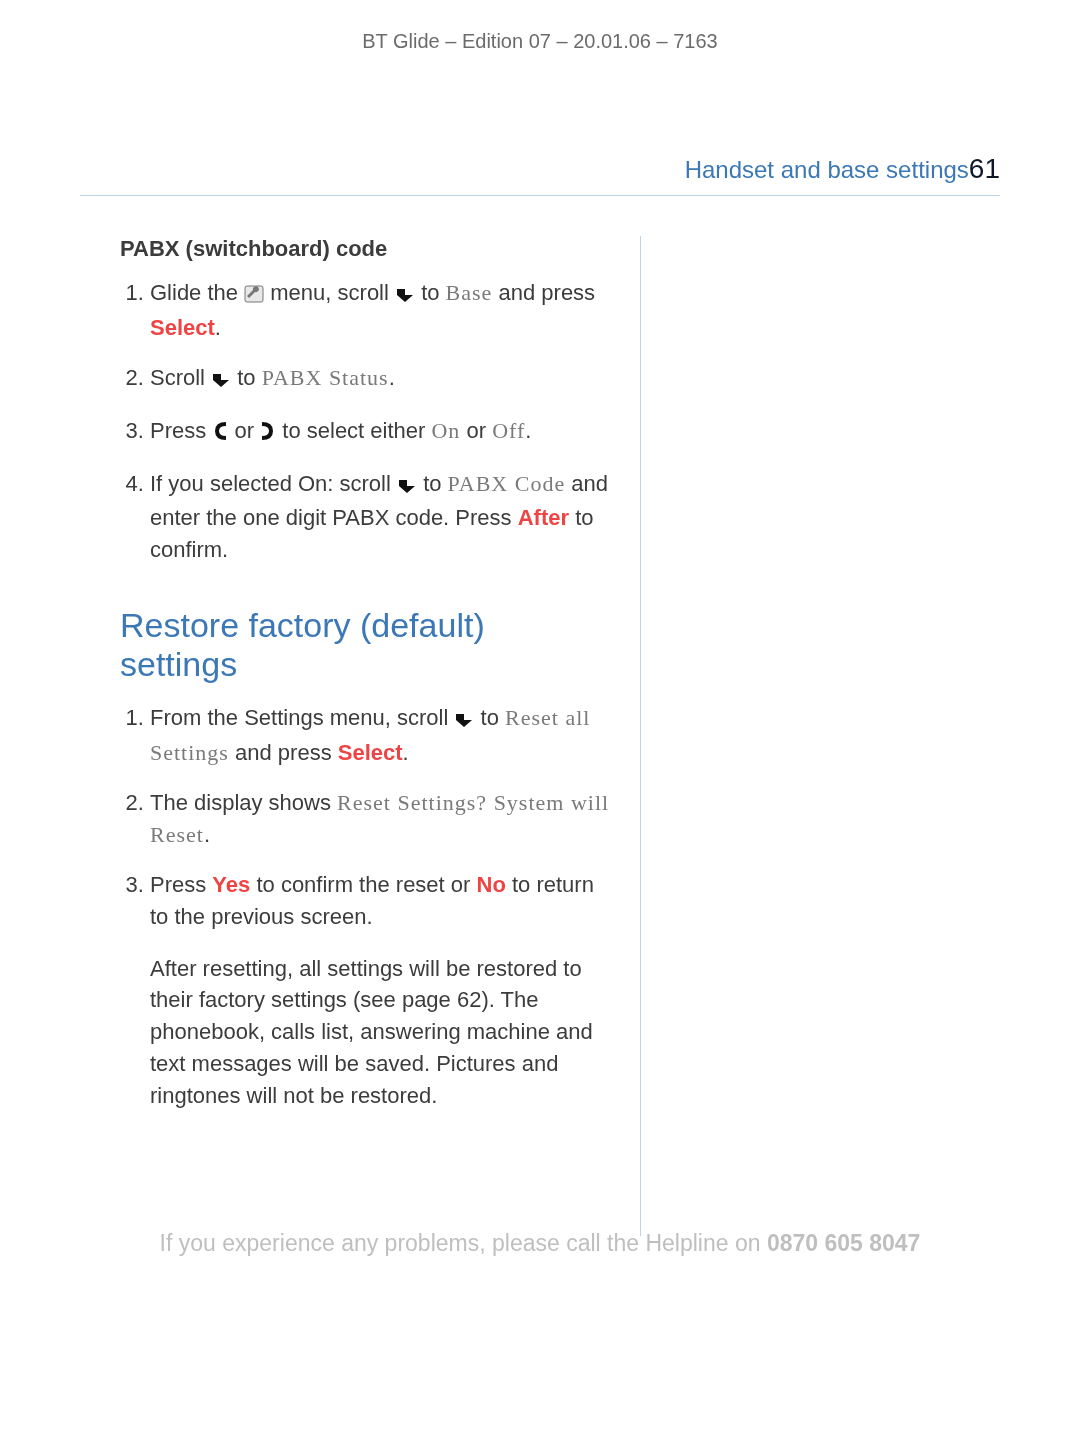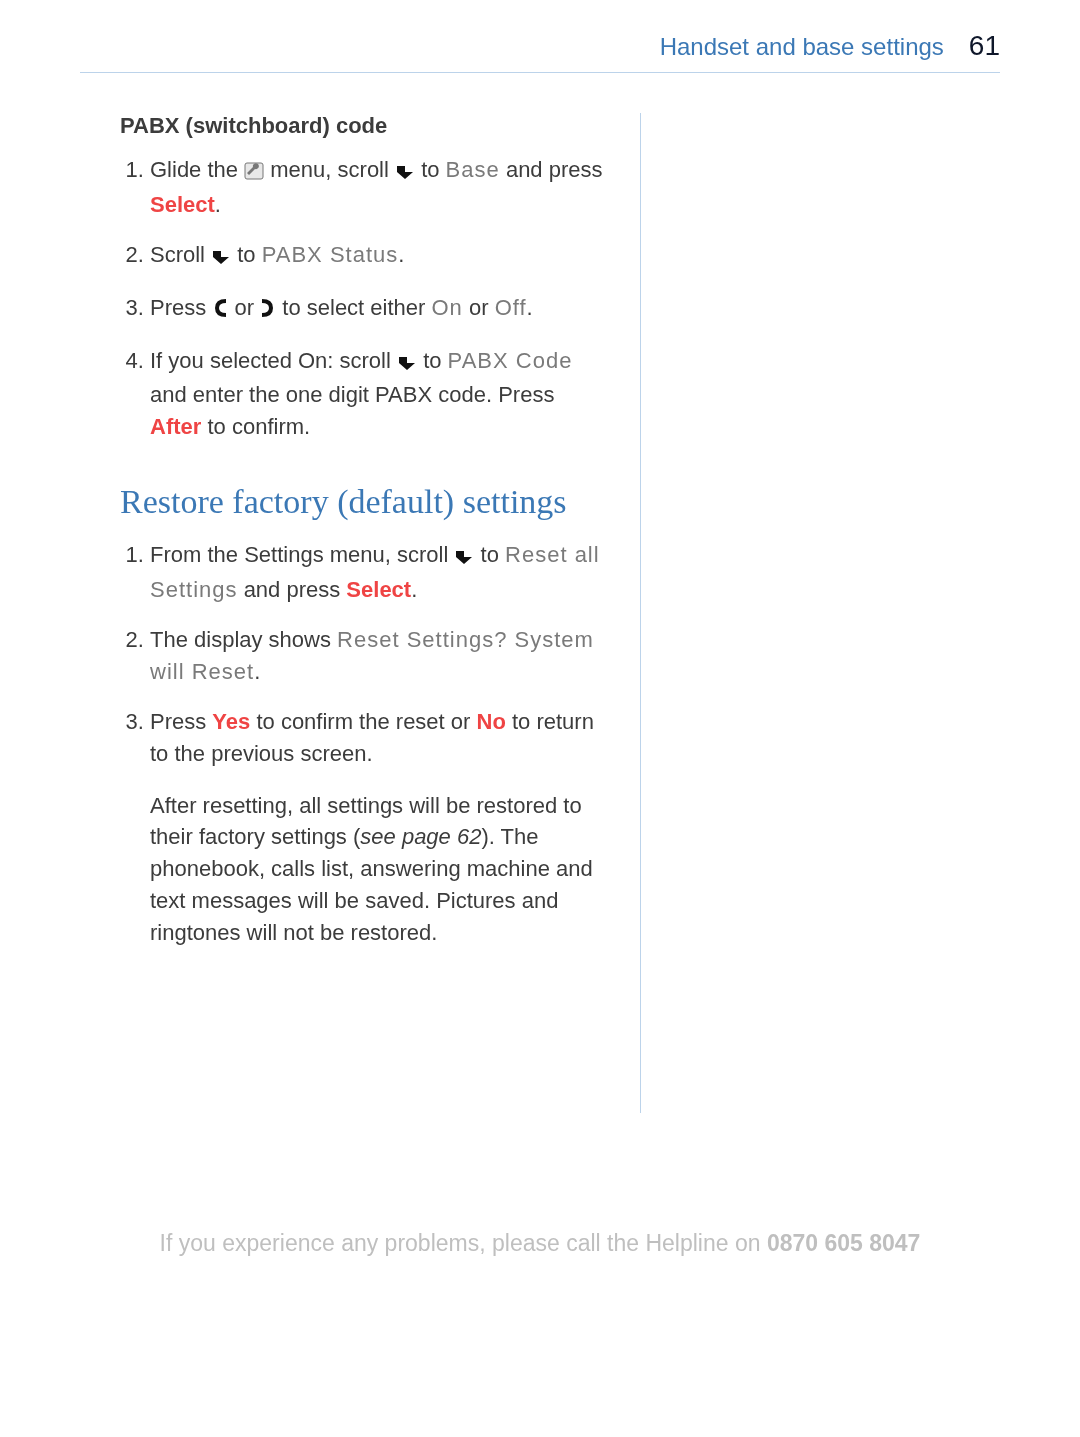--- a/index.html
+++ b/index.html
@@ -18,21 +18,20 @@
   .doc-header {
     text-align: center;
     font-size: 20px;
     color: #6b6b6b;
     margin-bottom: 100px;
   }
   .runhead {
     display: flex;
     justify-content: flex-end;
     align-items: baseline;
-    gap: 25px;
     margin-bottom: 10px;
     font-size: 24px;
   }
   .runhead-title { color: #3b78b5; }
   .runhead-page { color: #0f172a; font-size: 28px; }
   .hr-line {
     border: none;
     border-top: 1px solid #bcd3ea;
     margin: 0 0 40px 0;
   }
@@ -58,28 +57,27 @@
   ol.steps {
     padding-left: 30px;
     margin: 0 0 40px 0;
   }
   ol.steps li {
     font-size: 22px;
     line-height: 1.45;
     margin-bottom: 18px;
   }
   .soft { color: #ef4444; font-weight: bold; }
-  .lcd { font-family: Liberation Sans, sans-serif; letter-spacing: 1px; color: #7a7a7a; }
-  .italic { font-style: italic; }
+  .lcd { font-family: Liberation Serif, serif; letter-spacing: 1px; color: #7a7a7a; }
+  .italic { }
   h2.section {
     color: #3b78b5;
     font-weight: normal;
     font-size: 34px;
     margin: 30px 0 18px 0;
-    font-family: Liberation Serif, serif;
   }
   .after-note {
     font-size: 22px;
     line-height: 1.45;
     margin-left: 0;
   }
   .icon-svg { display:inline-block; vertical-align:-3px; }
   .footer {
     position: absolute;
     left: 0; right: 0;
@@ -87,20 +85,21 @@
     text-align: center;
     font-size: 23px;
     color: #bfbfbf;
   }
   .footer .phone { font-weight: bold; }
 </style>
 </head>
 <body>
 
 <div class="page">
+  <div class="doc-header">BT Glide – Edition 07 – 20.01.06 – 7163</div>
 
   <div class="runhead">
     <span class="runhead-title">Handset and base settings</span>
     <span class="runhead-page">61</span>
   </div>
   <hr class="hr-line">
 
   <div class="cols">
     <div class="col-left">
 

